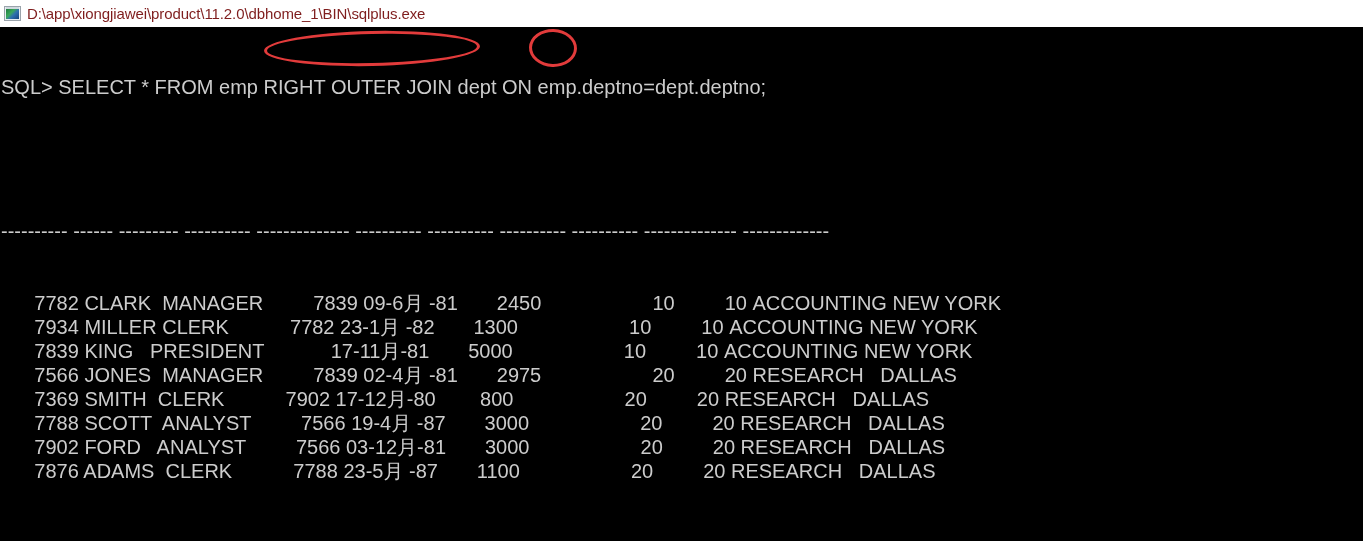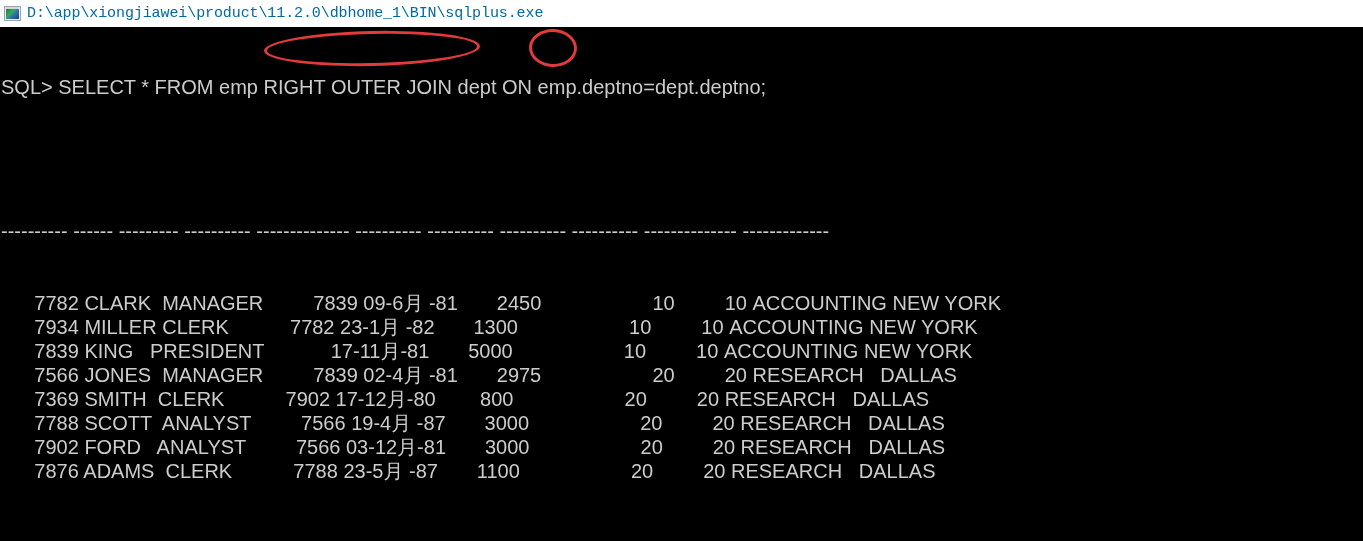--- a/index.html
+++ b/index.html
@@ -43,23 +43,23 @@
     width: 13px; height: 10px;
     background: linear-gradient(135deg,#1f7a3f 0%, #3aa85c 38%, #2f6fb0 60%, #17457d 100%);
   }
   #title-icon .ic-bar {
     position: absolute;
     left: 1px; top: 0px;
     width: 13px; height: 2px;
     background: #cfd8de;
   }
   #title-text {
-    font-family: Liberation Mono, monospace;
+    font-family: Liberation Sans, sans-serif;
     font-size: 15px;
-    color: #0369a1;
+    color: #7f1d1d;
     white-space: pre;
     letter-spacing: -0.1px;
   }
   
   #console {
     position: absolute;
     left: 0; top: 27px;
     width: 1179px;
     height: 514px;
     background: #000000;

